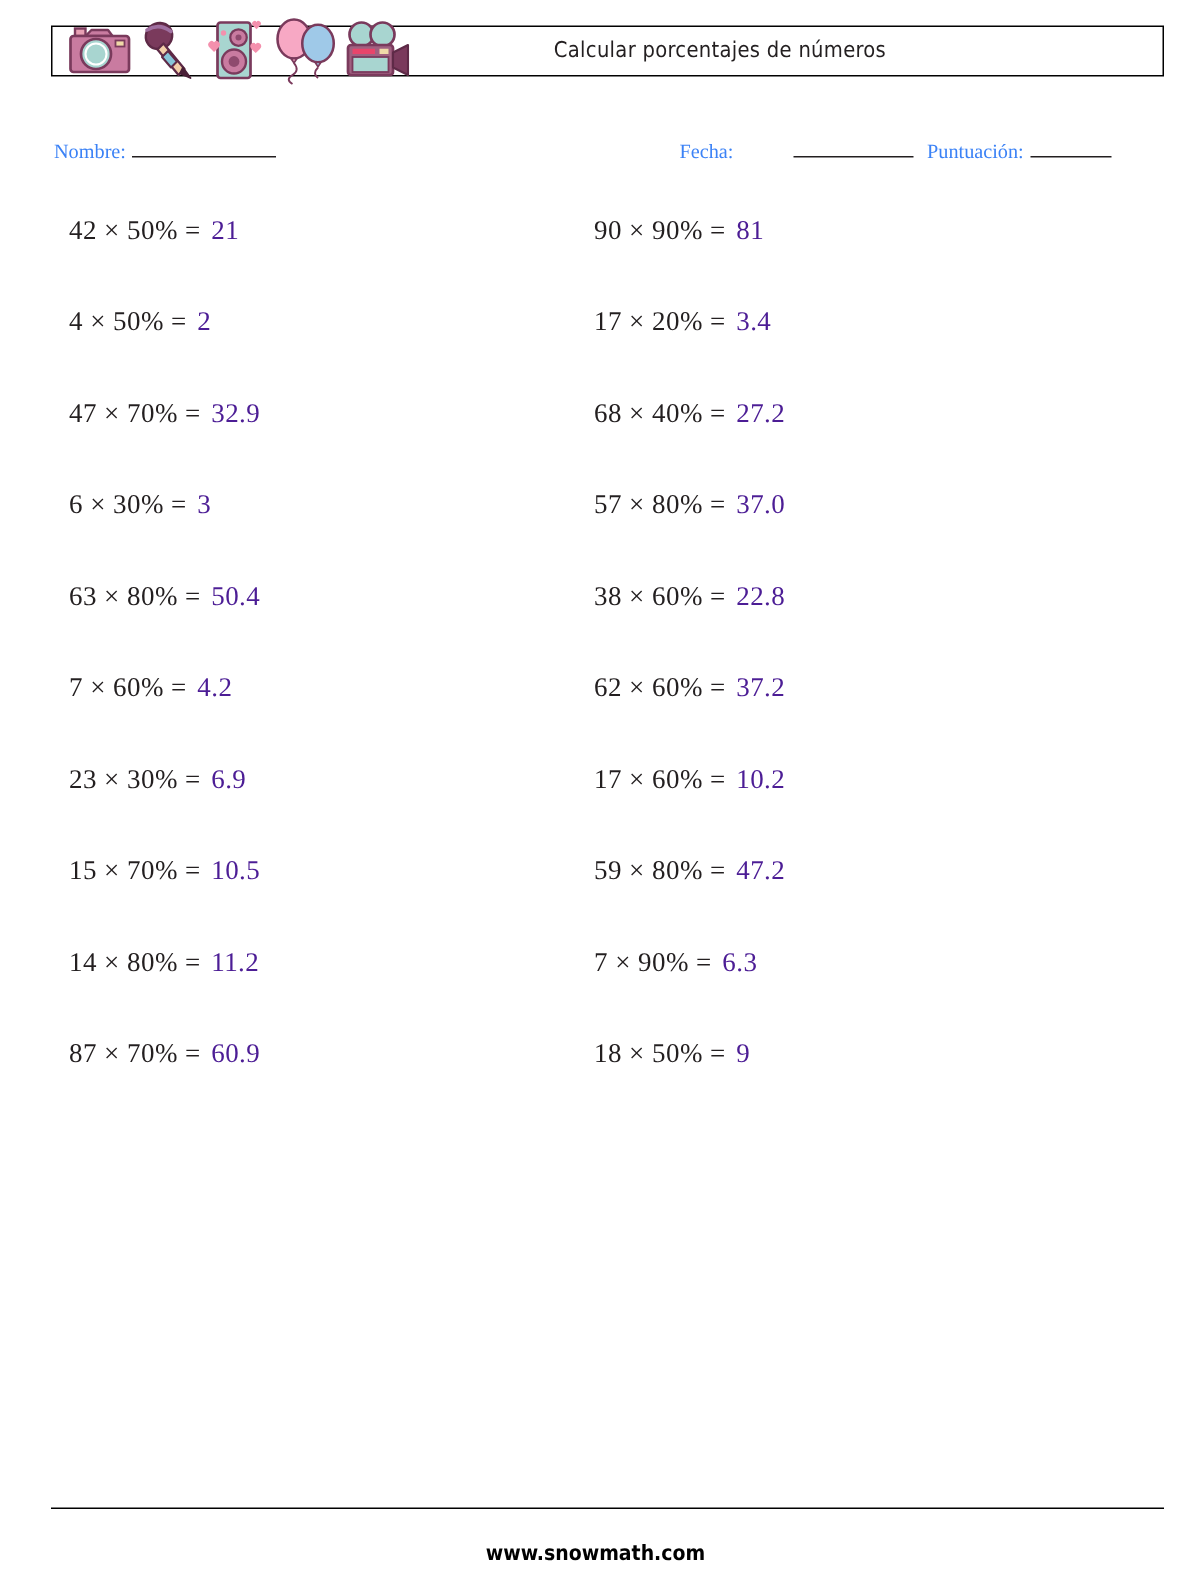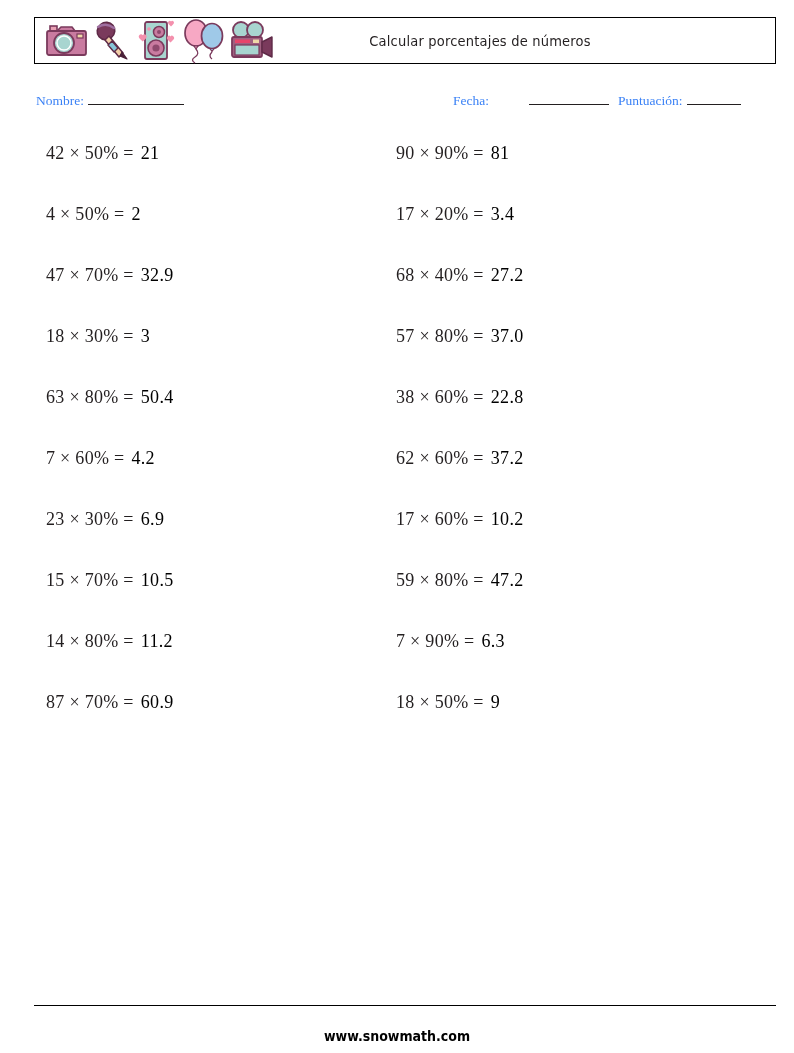--- a/index.html
+++ b/index.html
@@ -15,21 +15,21 @@
     color: #231f20;
     overflow: hidden;
   }
 
   
   .header-box {
     position: absolute;
     left: 34px;
     top: 17px;
     width: 742px;
-    height: 47px;
+    height: 34px;
     border: 1.6px solid #000000;
     box-sizing: border-box;
     display: flex;
     align-items: center;
   }
   .icon-strip {
     display: flex;
     align-items: center;
     gap: 2px;
     padding-left: 9px;
@@ -101,21 +101,21 @@
   .prob {
     height: 61px;
     display: flex;
     align-items: flex-start;
     font-size: 18px;
     line-height: 26px;
     white-space: nowrap;
     letter-spacing: 0.3px;
   }
   .prob .expr { color: #231f20; }
-  .prob .ans  { color: #000000; margin-left: 7px; }
+  .prob .ans  { color: #4c1d95; margin-left: 7px; }
 
   
   .footer-rule {
     position: absolute;
     left: 34px;
     top: 1005px;
     width: 742px;
     border-top: 1.6px solid #000000;
   }
   .footer-url {
@@ -227,21 +227,21 @@
       </div>
       <div class="prob">
         <span class="expr">4 × 50% =</span>
         <span class="ans">2</span>
       </div>
       <div class="prob">
         <span class="expr">47 × 70% =</span>
         <span class="ans">32.9</span>
       </div>
       <div class="prob">
-        <span class="expr">18 × 30% =</span>
+        <span class="expr">6 × 30% =</span>
         <span class="ans">3</span>
       </div>
       <div class="prob">
         <span class="expr">63 × 80% =</span>
         <span class="ans">50.4</span>
       </div>
       <div class="prob">
         <span class="expr">7 × 60% =</span>
         <span class="ans">4.2</span>
       </div>

